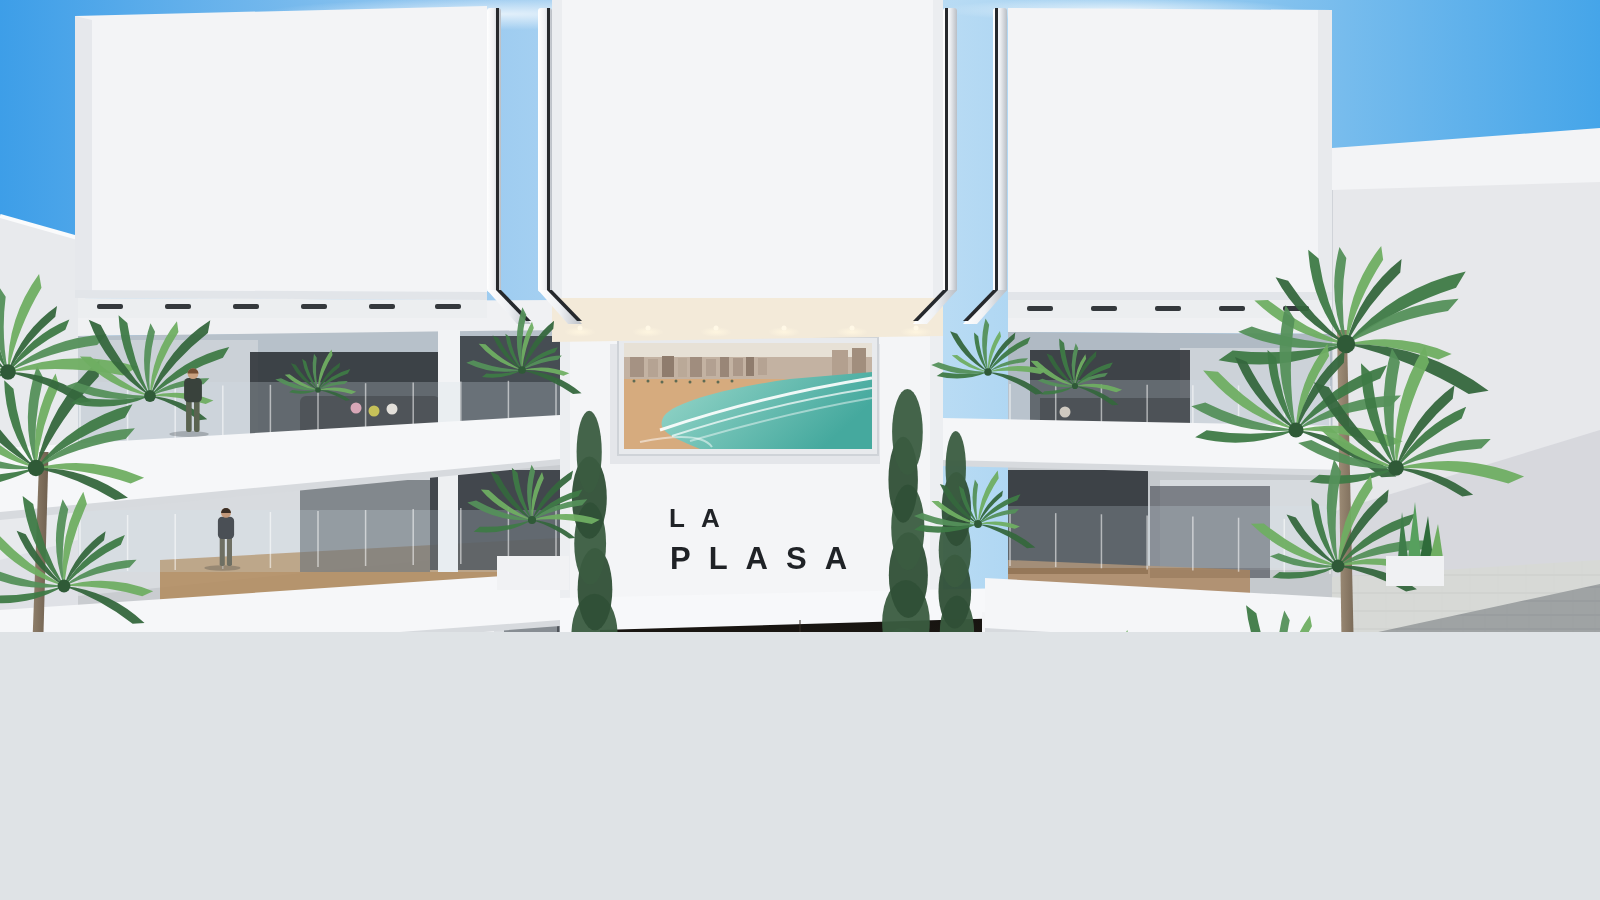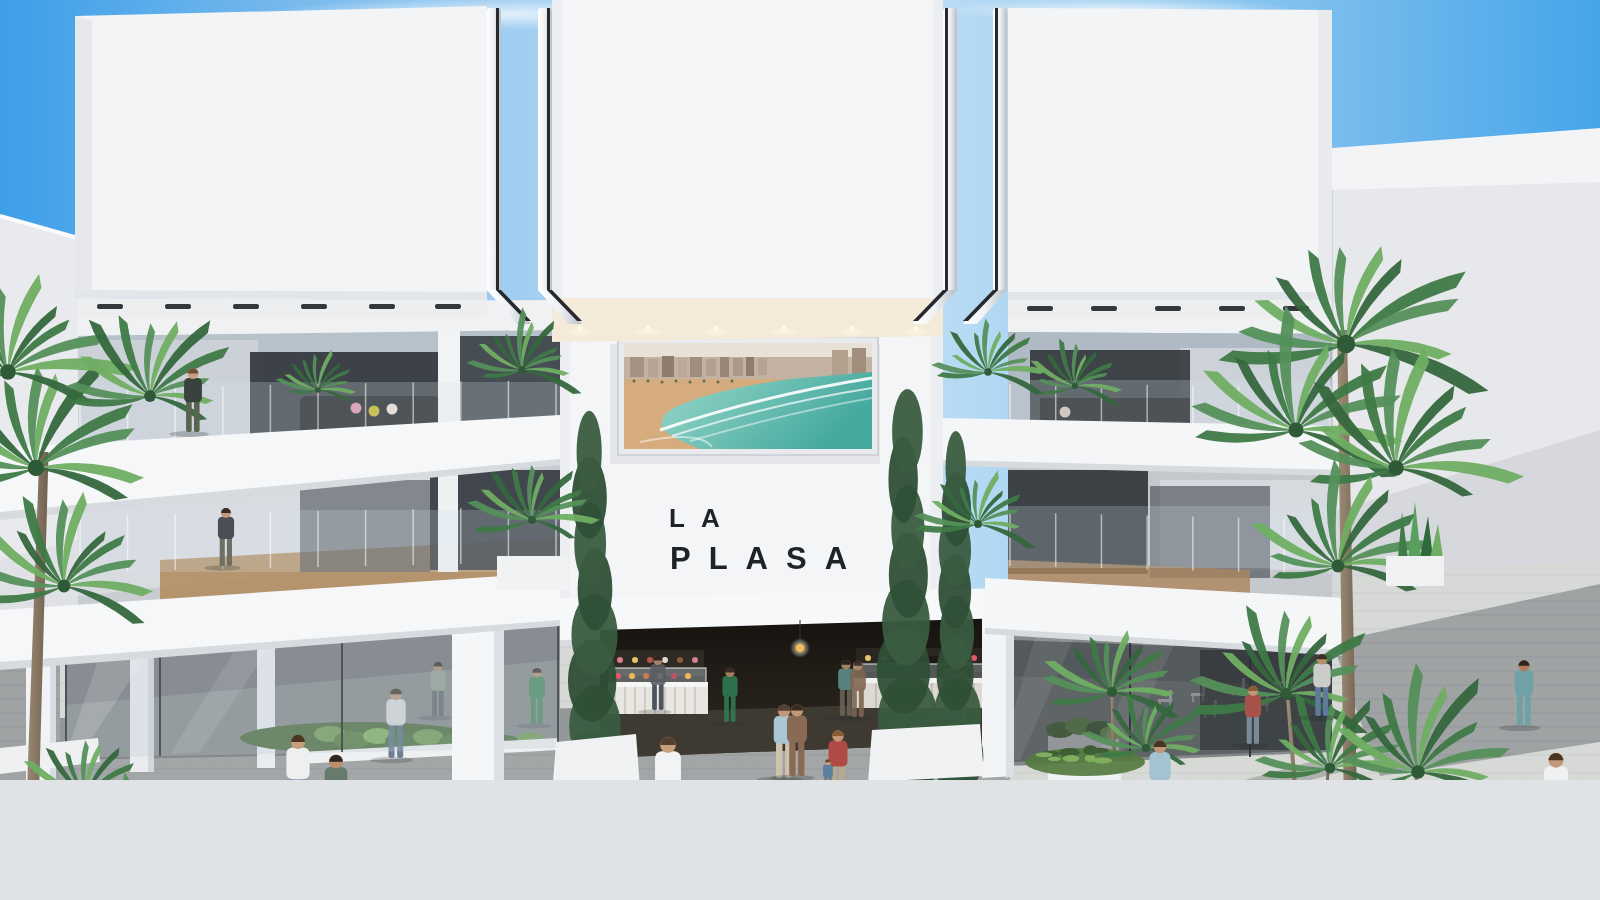--- a/index.html
+++ b/index.html
@@ -1,16 +1,16 @@
 <!DOCTYPE html>
 <html><head>
 <meta charset="utf-8">
 <style>
   html,body{margin:0;padding:0;background:#dfe3e6;}
-  .scene{width:1600px;height:780px;position:relative;overflow:hidden;}
+  .scene{width:1600px;height:632px;position:relative;overflow:hidden;}
   svg{display:block;}
   .logo-line{font-family:"Liberation Sans",sans-serif;font-weight:700;fill:#1f2226;}
 </style>
 </head>
 <body>
 
 <div class="scene">
 <svg width="1600" height="900" viewBox="0 0 1600 900" xmlns="http://www.w3.org/2000/svg">
   <defs>
     <linearGradient id="skyH" x1="0" y1="0" x2="1" y2="0">

